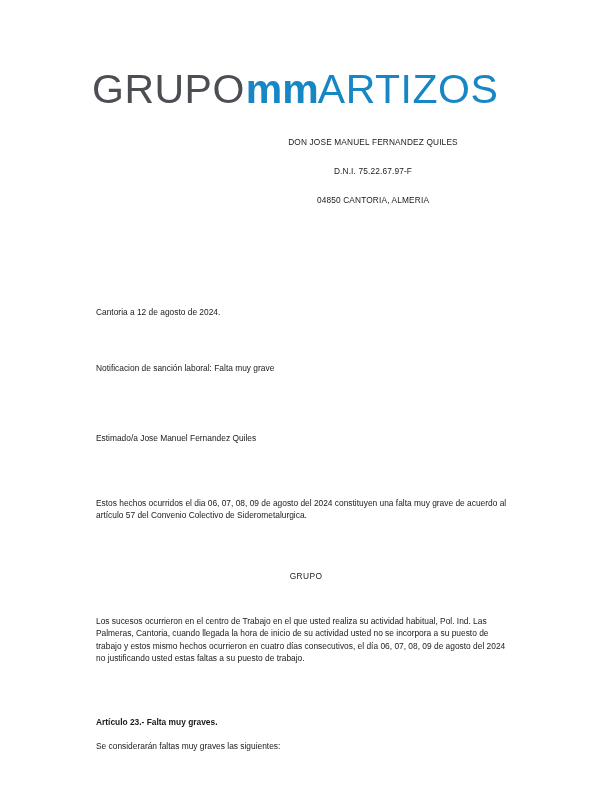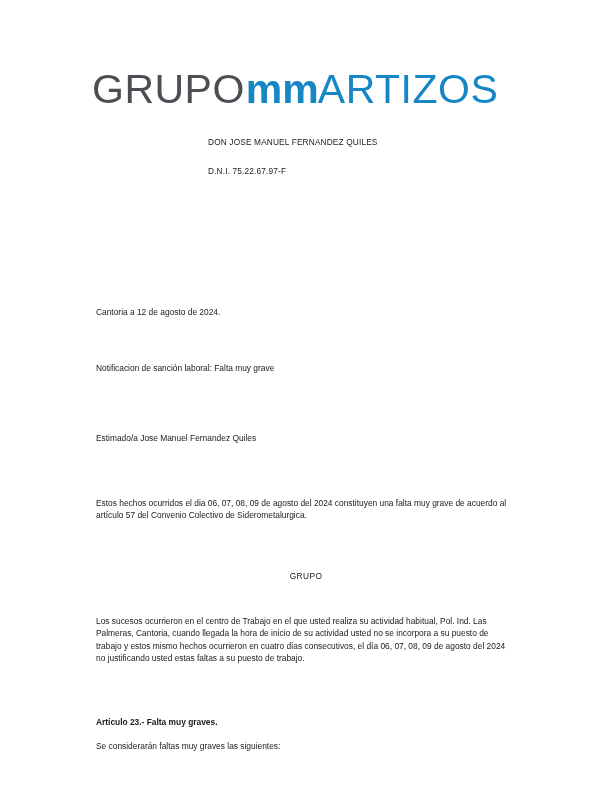--- a/index.html
+++ b/index.html
@@ -61,20 +61,21 @@
     position: absolute;
     left: 208px;
     top: 138px;
     width: 330px;
   }
   .recipient p {
     margin: 0 0 19px 0;
     font-size: 8.3px;
     line-height: 1.2;
     letter-spacing: 0.15px;
+    text-align: center;
   }
 
   
   .content {
     position: absolute;
     left: 84px;
     top: 294px;
     width: 444px;
   }
   .content p {
@@ -107,20 +108,21 @@
   <div class="logo-block">
     <span class="logo-grupo">GRUPO</span>
       <span class="logo-mm">m</span>
       <span class="logo-mm">m</span>
       <span class="logo-artizos">ARTIZOS</span>
   </div>
 
   <div class="recipient">
     <p>DON JOSE MANUEL FERNANDEZ QUILES</p>
     <p>D.N.I. 75.22.67.97-F</p>
+    <p>04850 CANTORIA, ALMERIA</p>
   </div>
 
   <div class="content">
     <p>Cantoria a 12 de agosto de 2024.</p>
     <div class="gap-lg"></div>
     <p>Notificacion de sanción laboral: Falta muy grave</p>
     <div class="gap-lg"></div>
     <div class="gap-md"></div>
     <p>Estimado/a Jose Manuel Fernandez Quiles</p>
     <div class="gap-md"></div>

